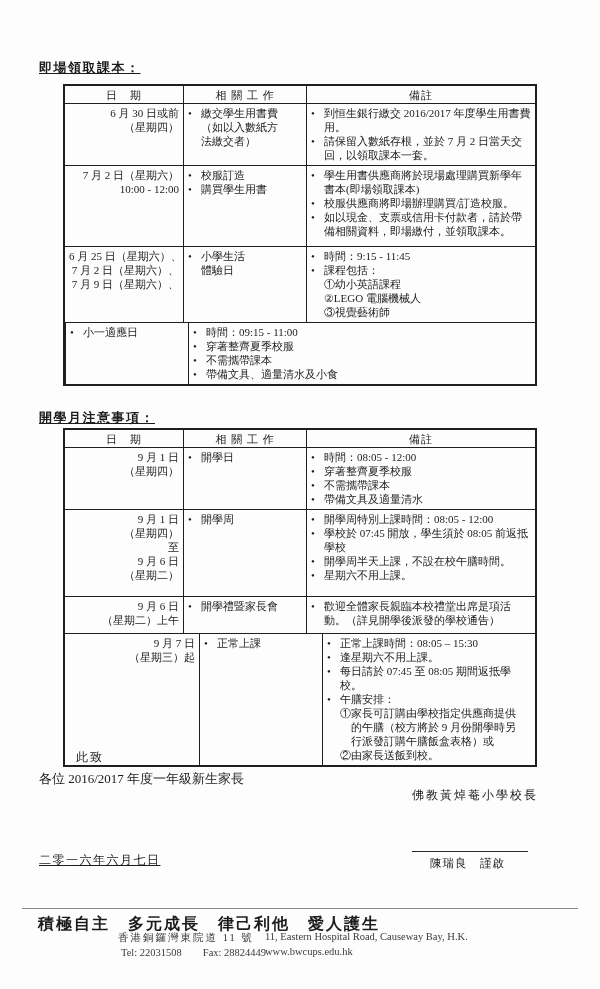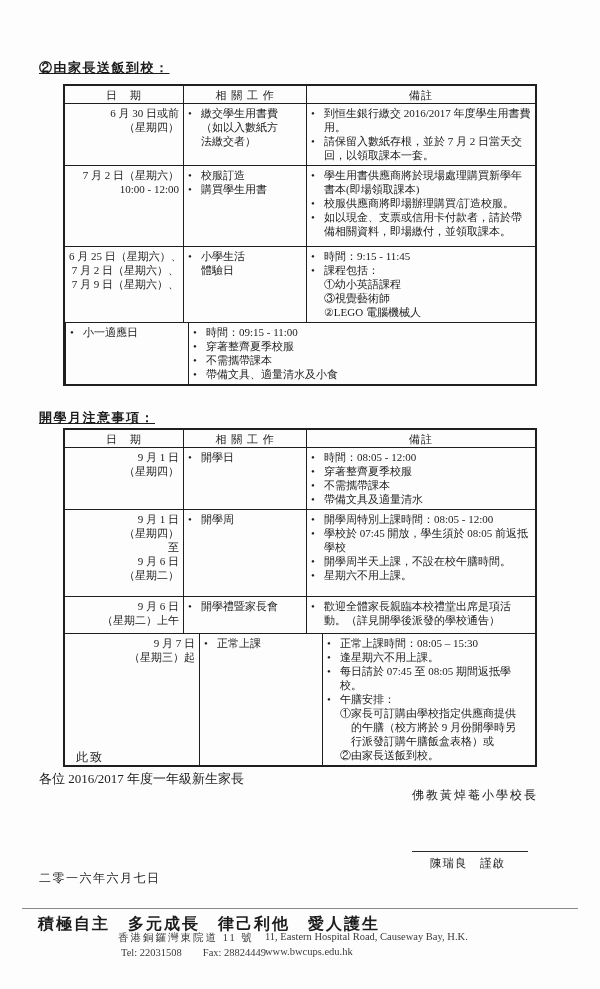--- a/index.html
+++ b/index.html
@@ -41,35 +41,35 @@
   #tbl1 .tr:nth-child(3){min-height:86px;}
   #tbl1 .tr:nth-child(4){min-height:36px;}
   #tbl1 .tr:nth-child(5){min-height:112px;padding-left:16px;}
 
   .abs{position:absolute; white-space:nowrap;}
   #salutation{left:76px; top:749px; font-size:12px; letter-spacing:2px;}
   #recipient{left:39px; top:770px; font-size:13px;}
   #principal-title{left:412px; top:787px; font-size:12px; letter-spacing:2px;}
   #sig-line{left:412px; top:851px; width:116px; border-top:1.5px solid #2a2a2a; height:0;}
   #signer{left:430px; top:856px; font-size:11.5px; letter-spacing:1px;}
-  #letter-date{left:39px; top:870px; font-size:12px; letter-spacing:1.5px;}
+  #letter-date{left:39px; top:852px; font-size:12px; letter-spacing:1.5px;text-decoration:underline;}
 
   #footer-divider{left:22px; top:908px; width:556px; border-top:1.5px solid #8a8a8a; height:0;}
   #motto{left:38px; top:914px; font-size:16px; font-weight:700; letter-spacing:2px;}
   #address-zh{left:118px; top:931px; font-size:10.5px; letter-spacing:2px; color:#3a3a3a;}
   #tel-fax{left:121px; top:946px; font-size:10.5px; color:#3a3a3a;}
   #address-en{left:265px; top:931px; font-size:10.5px; color:#3a3a3a;}
   #website{left:265px; top:946px; font-size:10.5px; color:#3a3a3a;}
 </style>
 </head>
 <body>
 
 <div class="page">
 
-  <h2 class="sec-title" id="title-1">②由家長送飯到校：</h2>
+  <h2 class="sec-title" id="title-1">即場領取課本：</h2>
   <div class="tbl" id="tbl0">
       <div class="tr head">
         <div class="cell c-date">日　期</div>
         <div class="cell c-work">相 關 工 作</div>
         <div class="cell c-rem">備註</div>
       </div>
       <div class="tr">
         <div class="cell c-date">
           <div class="dl">6 月 30 日或前</div>
           <div class="dl">（星期四）</div>
@@ -144,25 +144,25 @@
           <div class="bi">
             <span class="dot">•</span>
             <span class="txt">課程包括：</span>
           </div>
           <div class="bi nb">
             <span class="dot"></span>
             <span class="txt">①幼小英語課程</span>
           </div>
           <div class="bi nb">
             <span class="dot"></span>
+            <span class="txt">②LEGO 電腦機械人</span>
+          </div>
+          <div class="bi nb">
+            <span class="dot"></span>
             <span class="txt">③視覺藝術師</span>
-          </div>
-          <div class="bi nb">
-            <span class="dot"></span>
-            <span class="txt">②LEGO 電腦機械人</span>
           </div>
         </div>
       </div>
       <div class="tr">
         <div class="cell c-work">
           <div class="bi">
             <span class="dot">•</span>
             <span class="txt">小一適應日</span>
           </div>
         </div>

